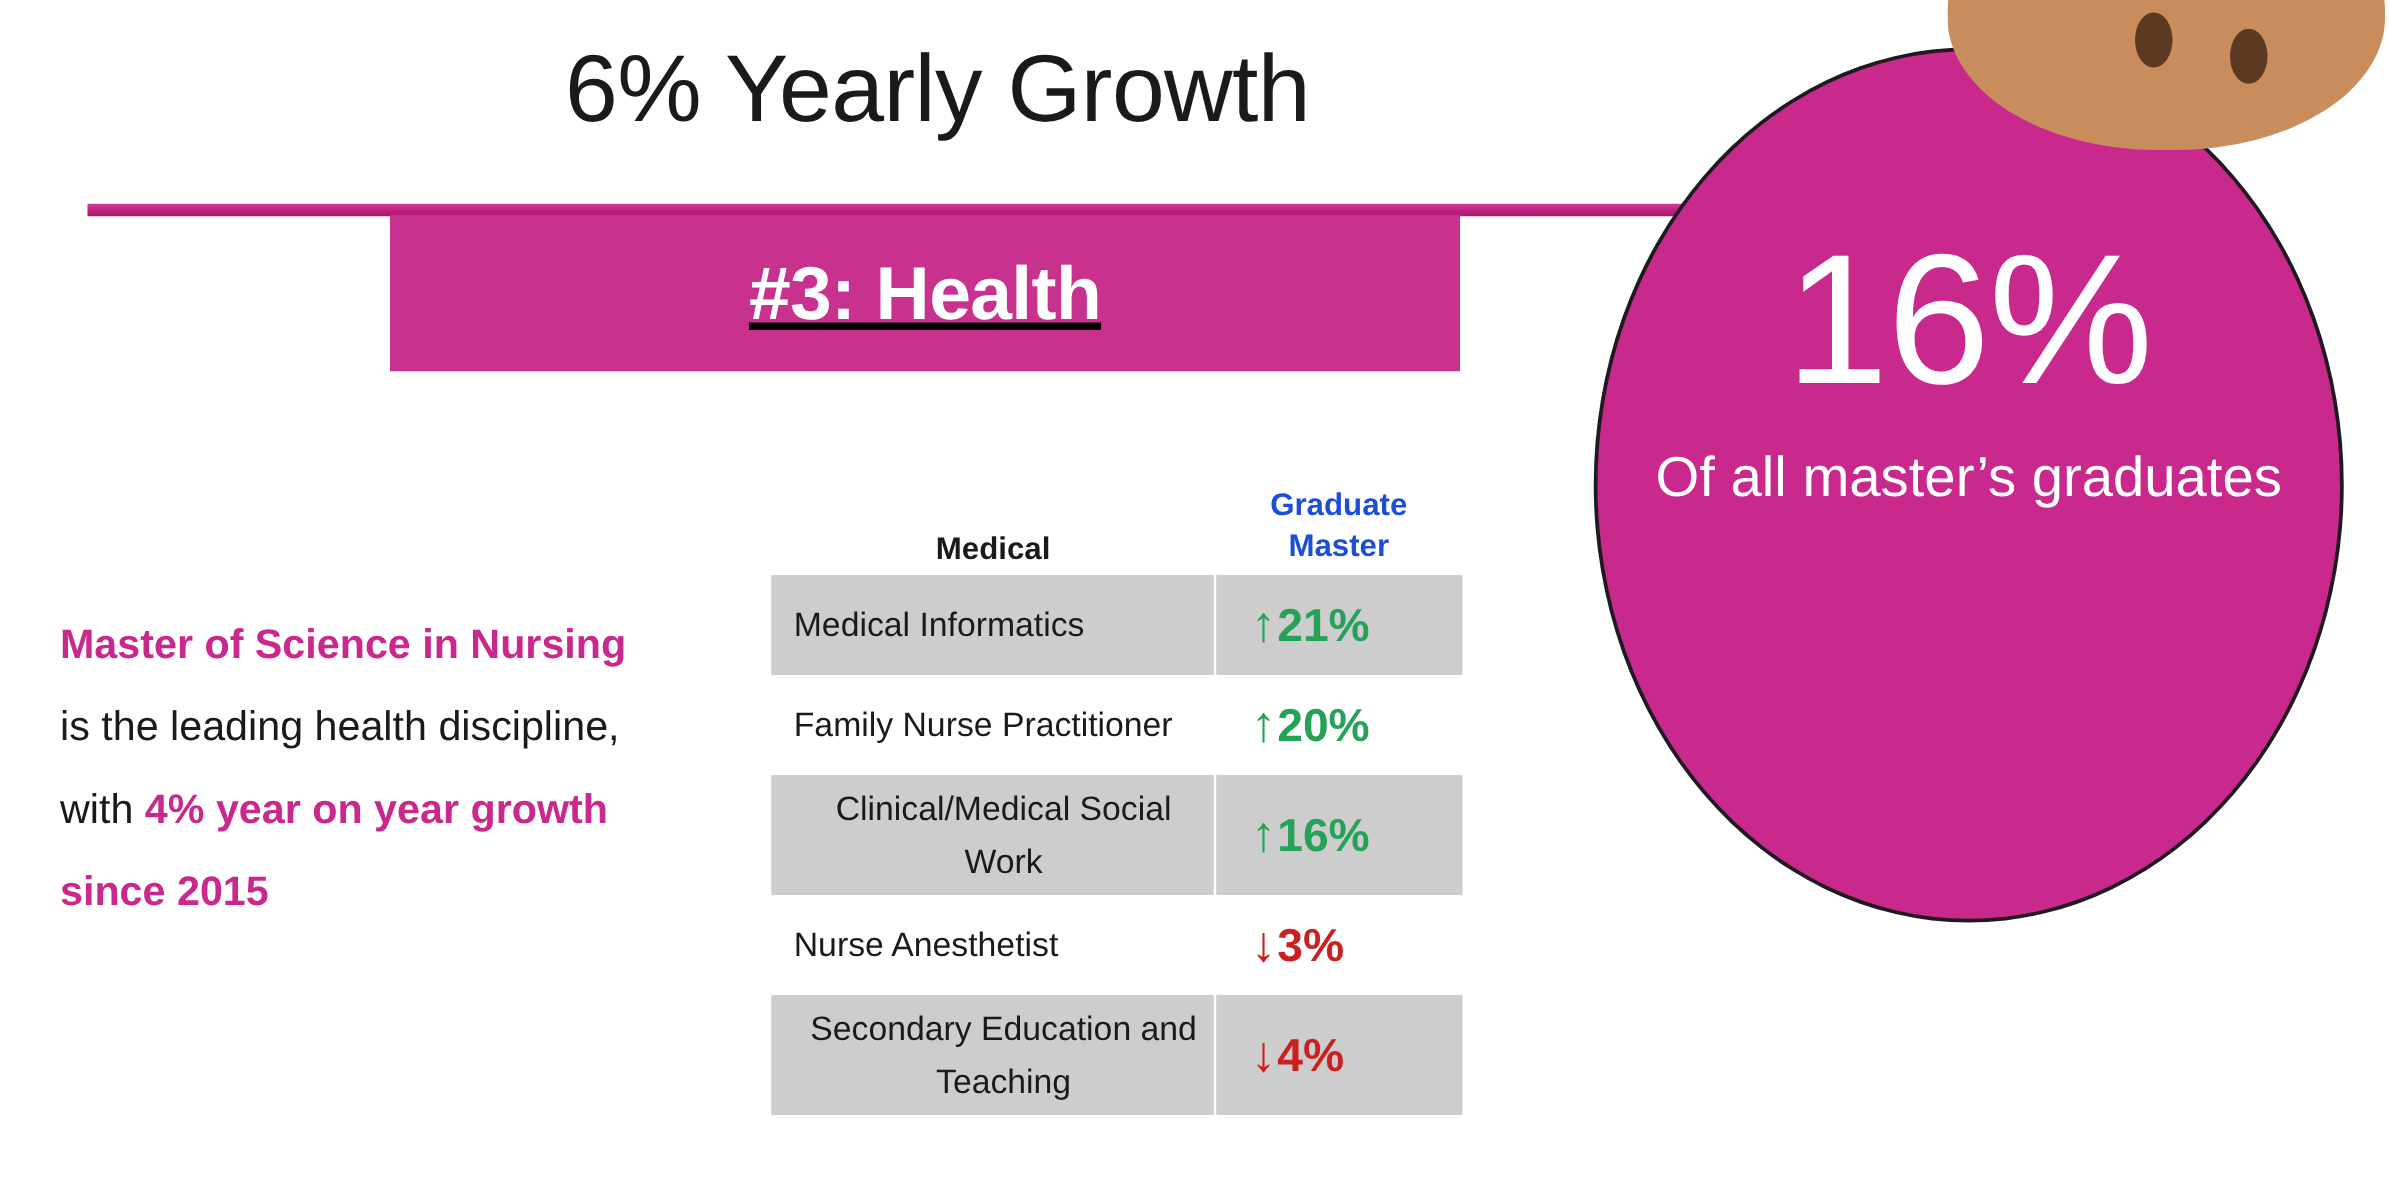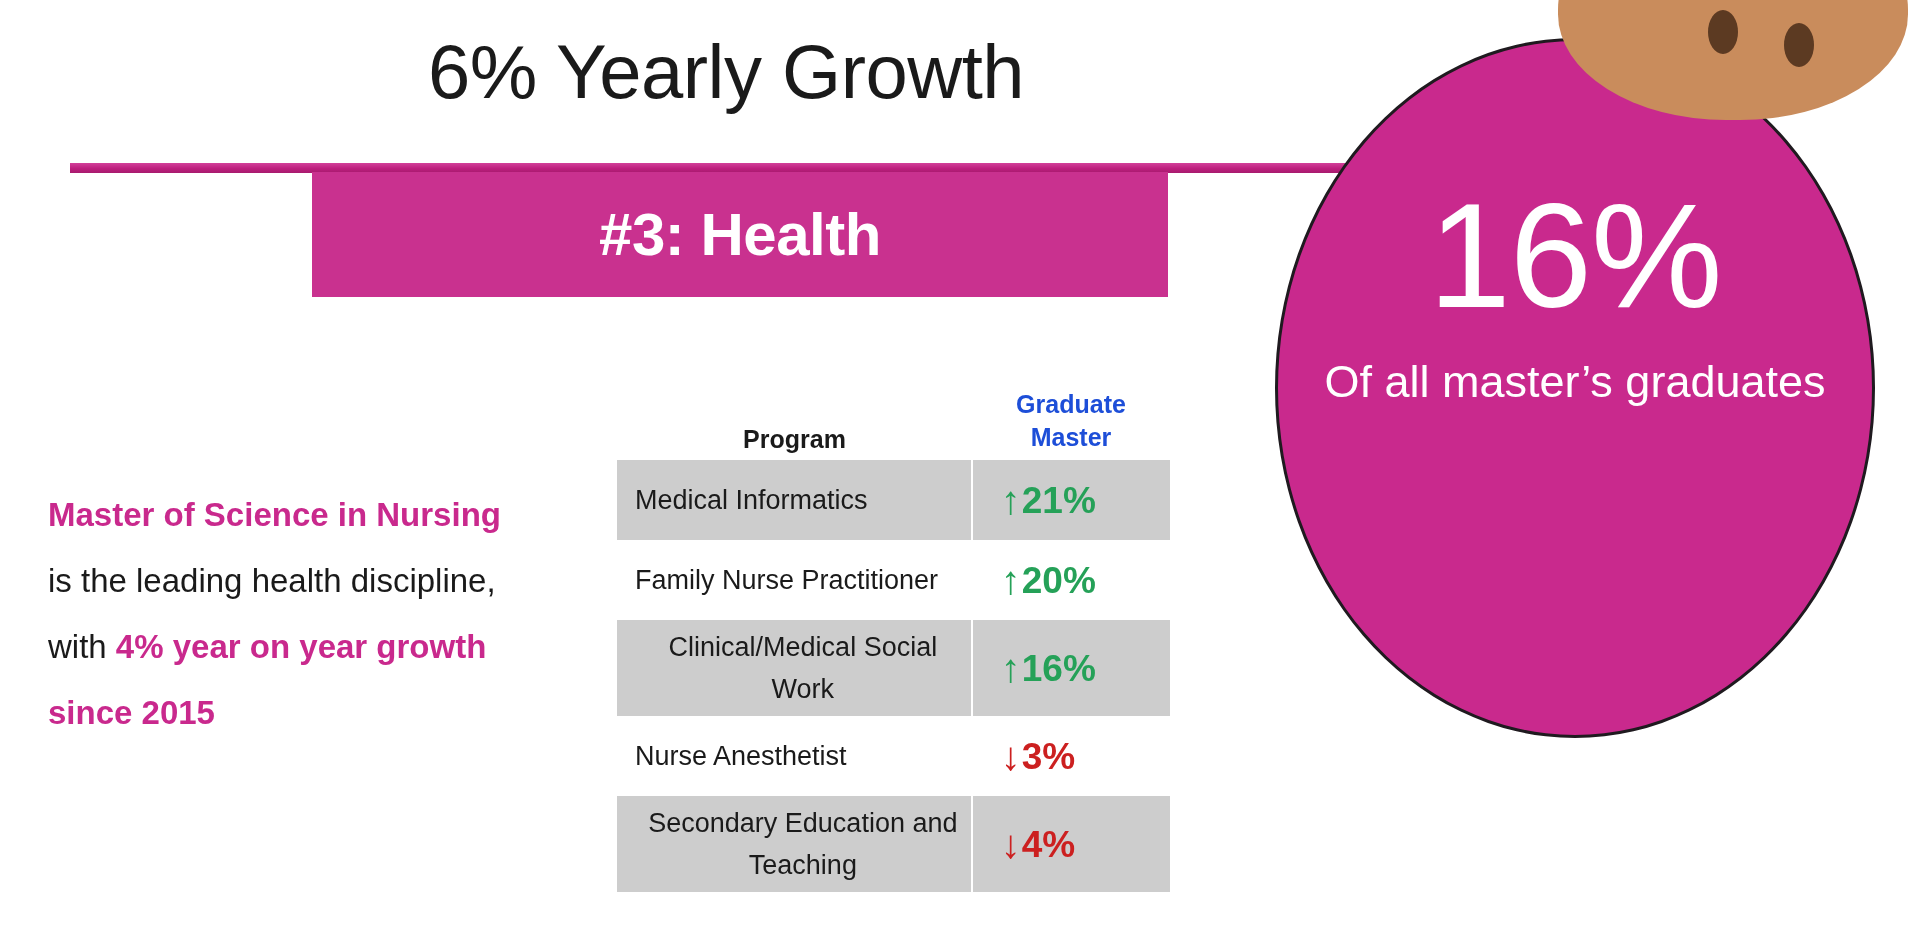--- a/index.html
+++ b/index.html
@@ -14,21 +14,21 @@
     position: relative;
     width: 1911px;
     height: 948px;
     background: #ffffff;
     overflow: hidden;
   }
 
   
   #slide-title {
     position: absolute;
-    left: 296px;
+    left: 320px;
     top: 28px;
     width: 860px;
     text-align: center;
     font-size: 76px;
     line-height: 88px;
     color: #1a1a1a;
     font-weight: 400;
     letter-spacing: -0.5px;
     white-space: nowrap;
   }
@@ -48,20 +48,21 @@
   #section-banner {
     position: absolute;
     left: 312px;
     top: 172px;
     width: 856px;
     height: 125px;
     background: #c9318f;
     display: flex;
     align-items: center;
     justify-content: center;
+    text-decoration: underline;
   }
   #section-banner-label {
     color: #ffffff;
     font-size: 60px;
     font-weight: bold;
     line-height: 1;
     letter-spacing: -0.5px;
     white-space: nowrap;
   }
 
@@ -228,21 +229,21 @@
   <div id="pink-rule"></div>
 
   <div id="section-banner">
     <span id="section-banner-label">#3: Health</span>
   </div>
 
   <div id="lead-paragraph"><span class="hl">Master of Science in Nursing</span><span> is the leading health discipline, with </span><span class="hl">4% year on year growth since 2015</span></div>
 
   <div id="growth-table">
     <div class="gt-head">
-      <div class="gt-head-program">Program</div>
+      <div class="gt-head-program">Medical</div>
       <div class="gt-head-growth">
         <div>Graduate</div>
         <div>Master</div>
       </div>
     </div>
     <div id="gt-body">
         <div class="gt-row shaded">
           <div class="gt-cell-program">Medical Informatics</div>
           <div class="gt-cell-growth">
             <div class="gt-value up">

